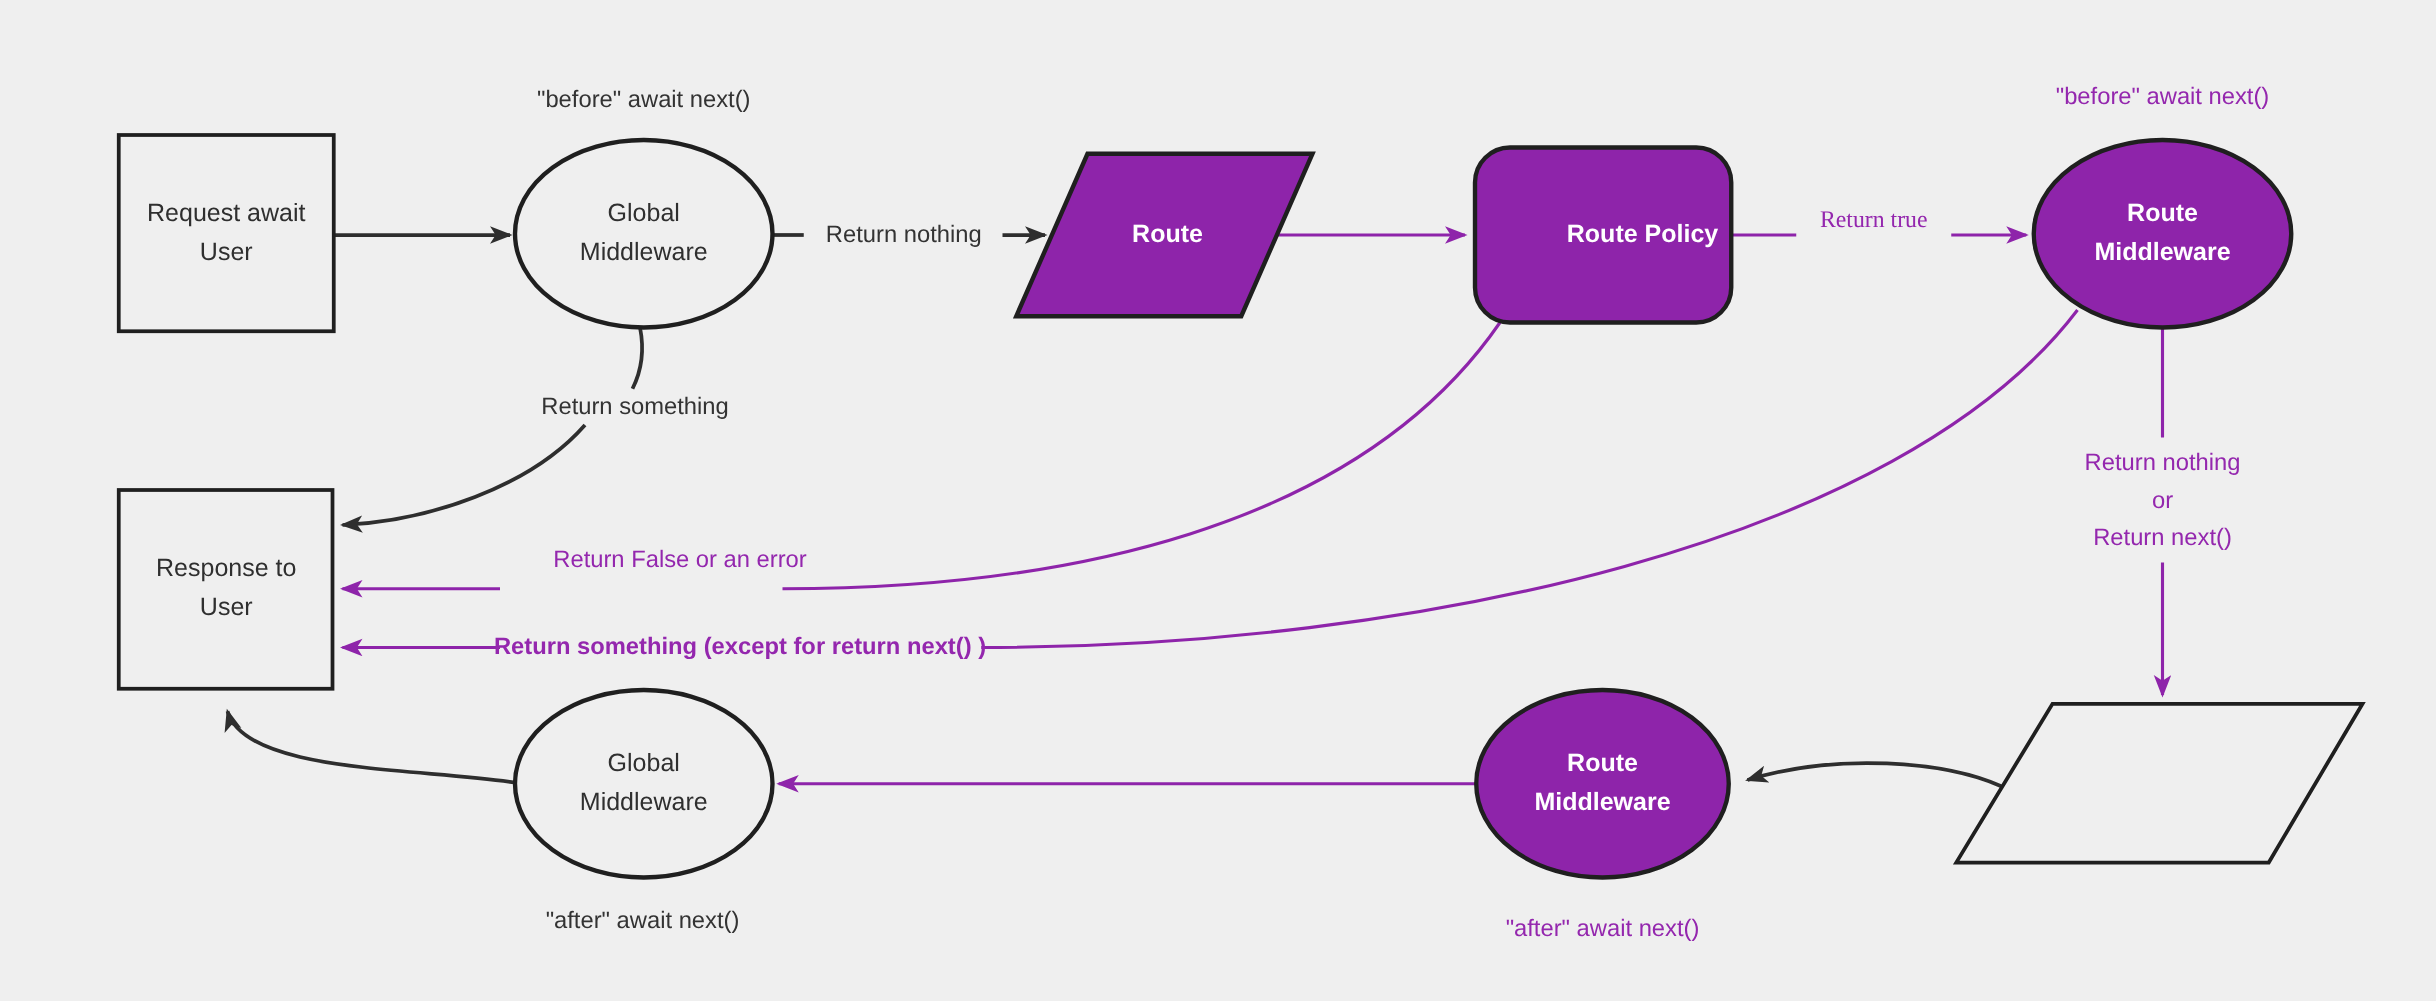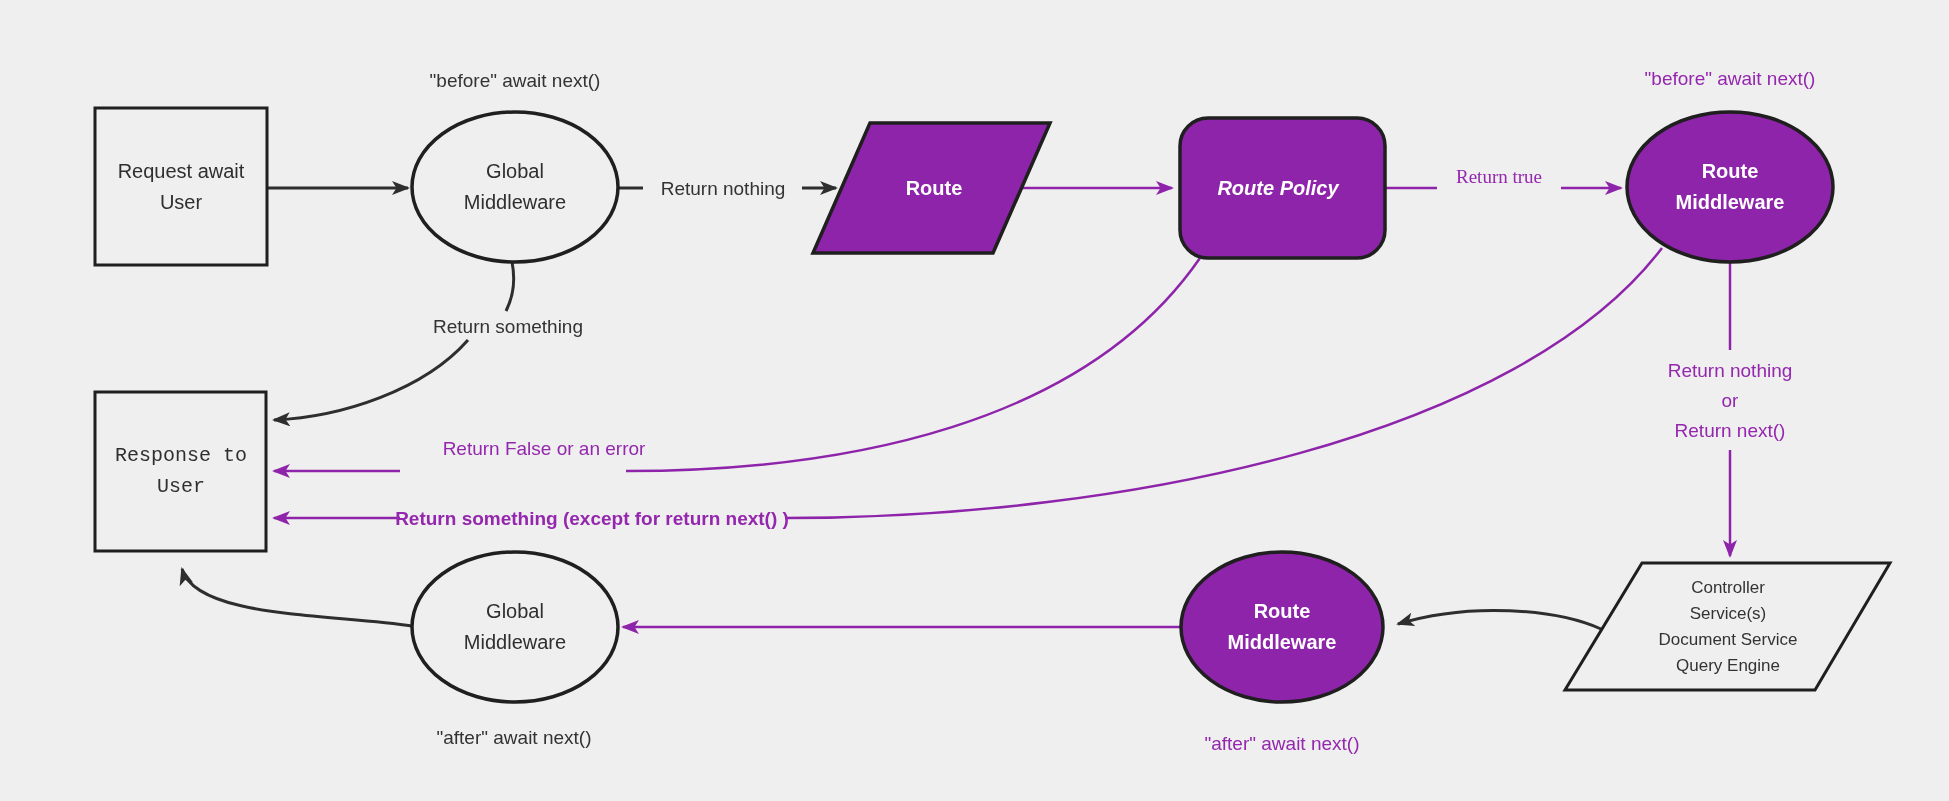--- a/index.html
+++ b/index.html
@@ -69,32 +69,28 @@
     <ellipse cx="1282" cy="627" rx="101" ry="75" fill="#8e24aa" stroke="#1f1f1f" stroke-width="3.5"></ellipse>
     <ellipse cx="515" cy="627" rx="103" ry="75" fill="#efefef" stroke="#1f1f1f" stroke-width="3.5"></ellipse>
     <rect x="95" y="392" width="171" height="159" fill="#efefef" stroke="#1f1f1f" stroke-width="3"></rect>
   </svg>
 
   <div class="lbl node-lbl" style="left:181px;top:187px;">Request await
 User</div>
   <div class="lbl node-lbl" style="left:515px;top:187px;">Global
 Middleware</div>
   <div class="lbl node-lbl on-purple" style="left:934px;top:188px;">Route</div>
-  <div class="lbl node-lbl on-purple" style="left:1278px;top:188px;font-style:italic;">Route Policy</div>
+  <div class="lbl node-lbl on-purple" style="left:1314px;top:188px;">Route Policy</div>
   <div class="lbl node-lbl on-purple" style="left:1730px;top:187px;">Route
 Middleware</div>
-  <div class="lbl small-lbl" style="left:1728px;top:627px;">Controller
-Service(s)
-Document Service
-Query Engine</div>
   <div class="lbl node-lbl on-purple" style="left:1282px;top:627px;">Route
 Middleware</div>
   <div class="lbl node-lbl" style="left:515px;top:627px;">Global
 Middleware</div>
-  <div class="lbl node-lbl" style="left:181px;top:471px;font-family:Liberation Mono, monospace;">Response to
+  <div class="lbl node-lbl" style="left:181px;top:471px;">Response to
 User</div>
 
   <div class="lbl" style="left:515px;top:80px;">"before" await next()</div>
   <div class="lbl" style="left:723px;top:188px;">Return nothing</div>
   <div class="lbl purple-text" style="left:1499px;top:176px;font-family:Liberation Serif, serif;">Return true</div>
   <div class="lbl purple-text" style="left:1730px;top:78px;">"before" await next()</div>
   <div class="lbl" style="left:508px;top:326px;">Return something</div>
   <div class="lbl purple-text" style="left:511px;top:448px;margin-left:33px;">Return False or an error</div>
   <div class="lbl purple-text" style="left:592px;top:518px;font-weight:bold;">Return something (except for return next() )</div>
   <div class="lbl purple-text" style="left:1730px;top:401px;line-height:30px;">Return nothing

